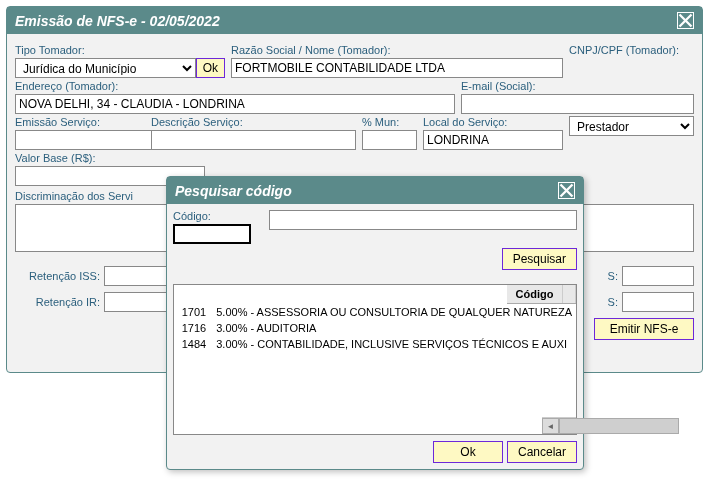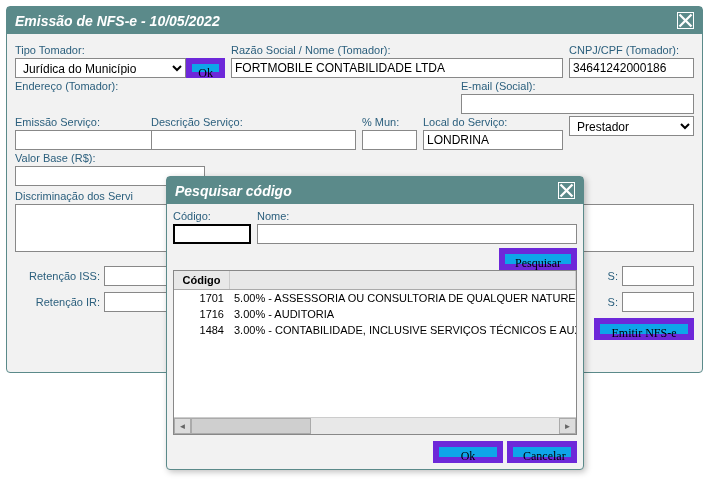--- a/index.html
+++ b/index.html
@@ -71,23 +71,23 @@
   font-size: 12px;
   padding: 2px 3px;
   background: #fff;
   height: 20px;
 }
 textarea {
   height: auto;
   resize: none;
 }
 .btn {
-  border: 6px solid #6d28d9;
-  background: #0ea5e9;
-  font-family: Liberation Serif, serif;
+  border: 1px solid #6d28d9;
+  background: #fef9c3;
+  font-family: Liberation Sans, sans-serif;
   font-size: 12px;
   padding: 2px 10px;
   height: 22px;
   cursor: pointer;
 }
 .icon-btn {
   width: 20px;
   height: 20px;
   border: 1px solid #888;
   background: #efefef;
@@ -119,29 +119,30 @@
   box-shadow: 2px 2px 6px rgba(0,0,0,0.25);
 }
 .modal-body {
   padding: 6px;
   display: flex;
   flex-direction: column;
   height: calc(100% - 27px);
 }
 .modal-search-row {
   display: flex;
-  gap: 6px;
+  gap: 18px;
 }
 .modal-grid-wrap {
   border: 1px solid #888;
   background: #fff;
   flex: 1;
-  margin-top: 0;
+  margin-top: 14px;
   display: flex;
   flex-direction: column;
+  align-items: flex-end;
 }
 .grid-header {
   display: flex;
   background: #e8e8e8;
   border-bottom: 1px solid #aaa;
 }
 .grid-header .gh {
   padding: 3px 6px;
   font-weight: bold;
   font-size: 11px;
@@ -215,21 +216,21 @@
 }
 .emphasis-border {
   border: 2px solid #000 !important;
 }
 </style>
 </head>
 <body>
 
 <div class="window main-window">
   <div class="titlebar">
-    <span>Emissão de NFS-e   -  10/05/2022</span>
+    <span>Emissão de NFS-e   -  02/05/2022</span>
     <span class="close">
       <svg viewBox="0 0 10 10">
           <line x1="1" y1="1" x2="9" y2="9" stroke="#fff" stroke-width="1.5"></line>
           <line x1="9" y1="1" x2="1" y2="9" stroke="#fff" stroke-width="1.5"></line>
         </svg>
     </span>
   </div>
   <div class="form-body">
 
     <div class="row">
@@ -241,27 +242,27 @@
           </select>
           <button class="btn" style="padding:2px 6px;height:20px">Ok</button>
         </div>
       </div>
       <div class="field" style="flex:1">
         <label>Razão Social / Nome (Tomador):</label>
         <input type="text" value="FORTMOBILE CONTABILIDADE LTDA" style="">
       </div>
       <div class="field" style="width:125px">
         <label>CNPJ/CPF (Tomador):</label>
-        <input type="text" value="34641242000186" style="">
       </div>
     </div>
 
     <div class="row">
       <div class="field" style="width:440px">
         <label>Endereço (Tomador):</label>
+        <input type="text" value="NOVA DELHI, 34 - CLAUDIA - LONDRINA" style="">
       </div>
       <div class="field" style="flex:1">
         <label>E-mail (Social):</label>
         <input type="text" value="" style="">
       </div>
     </div>
 
     <div class="row">
       <div class="field" style="width:130px">
         <label>Emissão Serviço:</label>
@@ -348,21 +349,20 @@
         </svg>
     </span>
   </div>
   <div class="modal-body">
     <div class="modal-search-row">
       <div class="field" style="width:78px">
         <label>Código:</label>
         <input class="emphasis-border" type="text" value="" style="">
       </div>
       <div class="field" style="flex:1">
-        <label>Nome:</label>
         <input type="text" value="" style="">
       </div>
     </div>
     <div class="search-btn-row">
       <button class="btn">Pesquisar</button>
     </div>
 
     <div class="modal-grid-wrap">
       <div class="grid-header">
         <div class="gh gh-codigo">Código</div>

